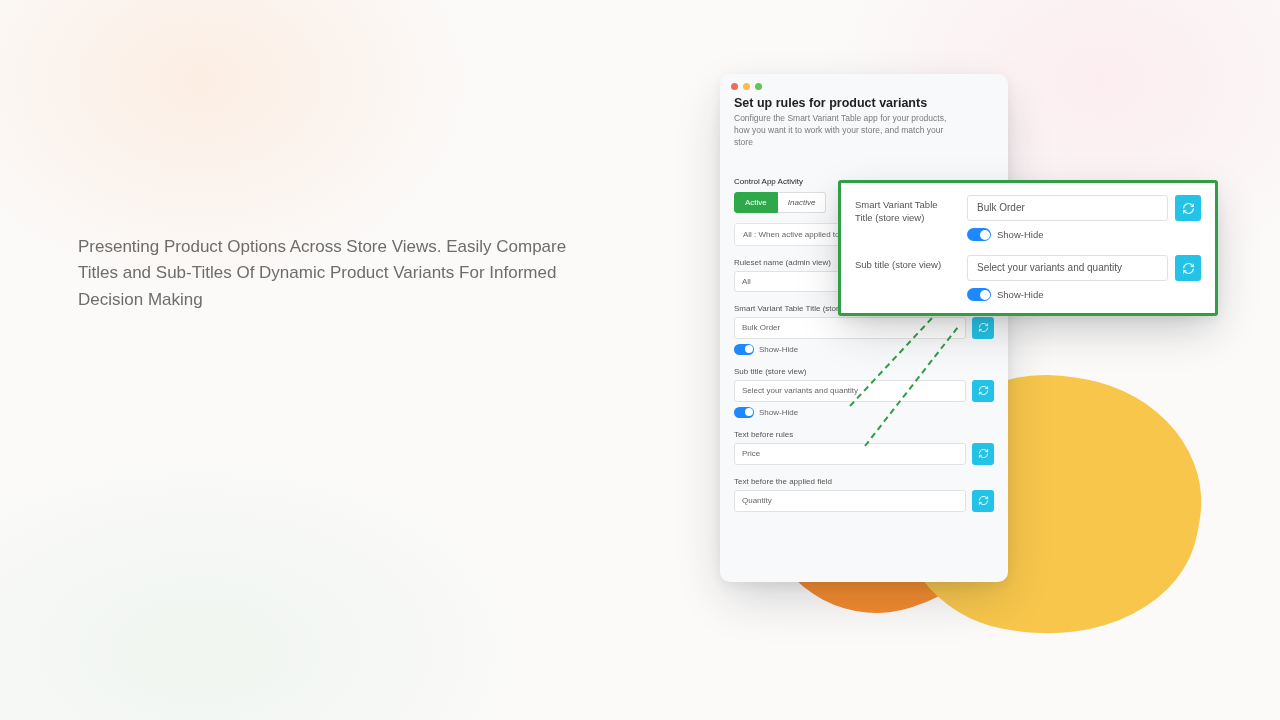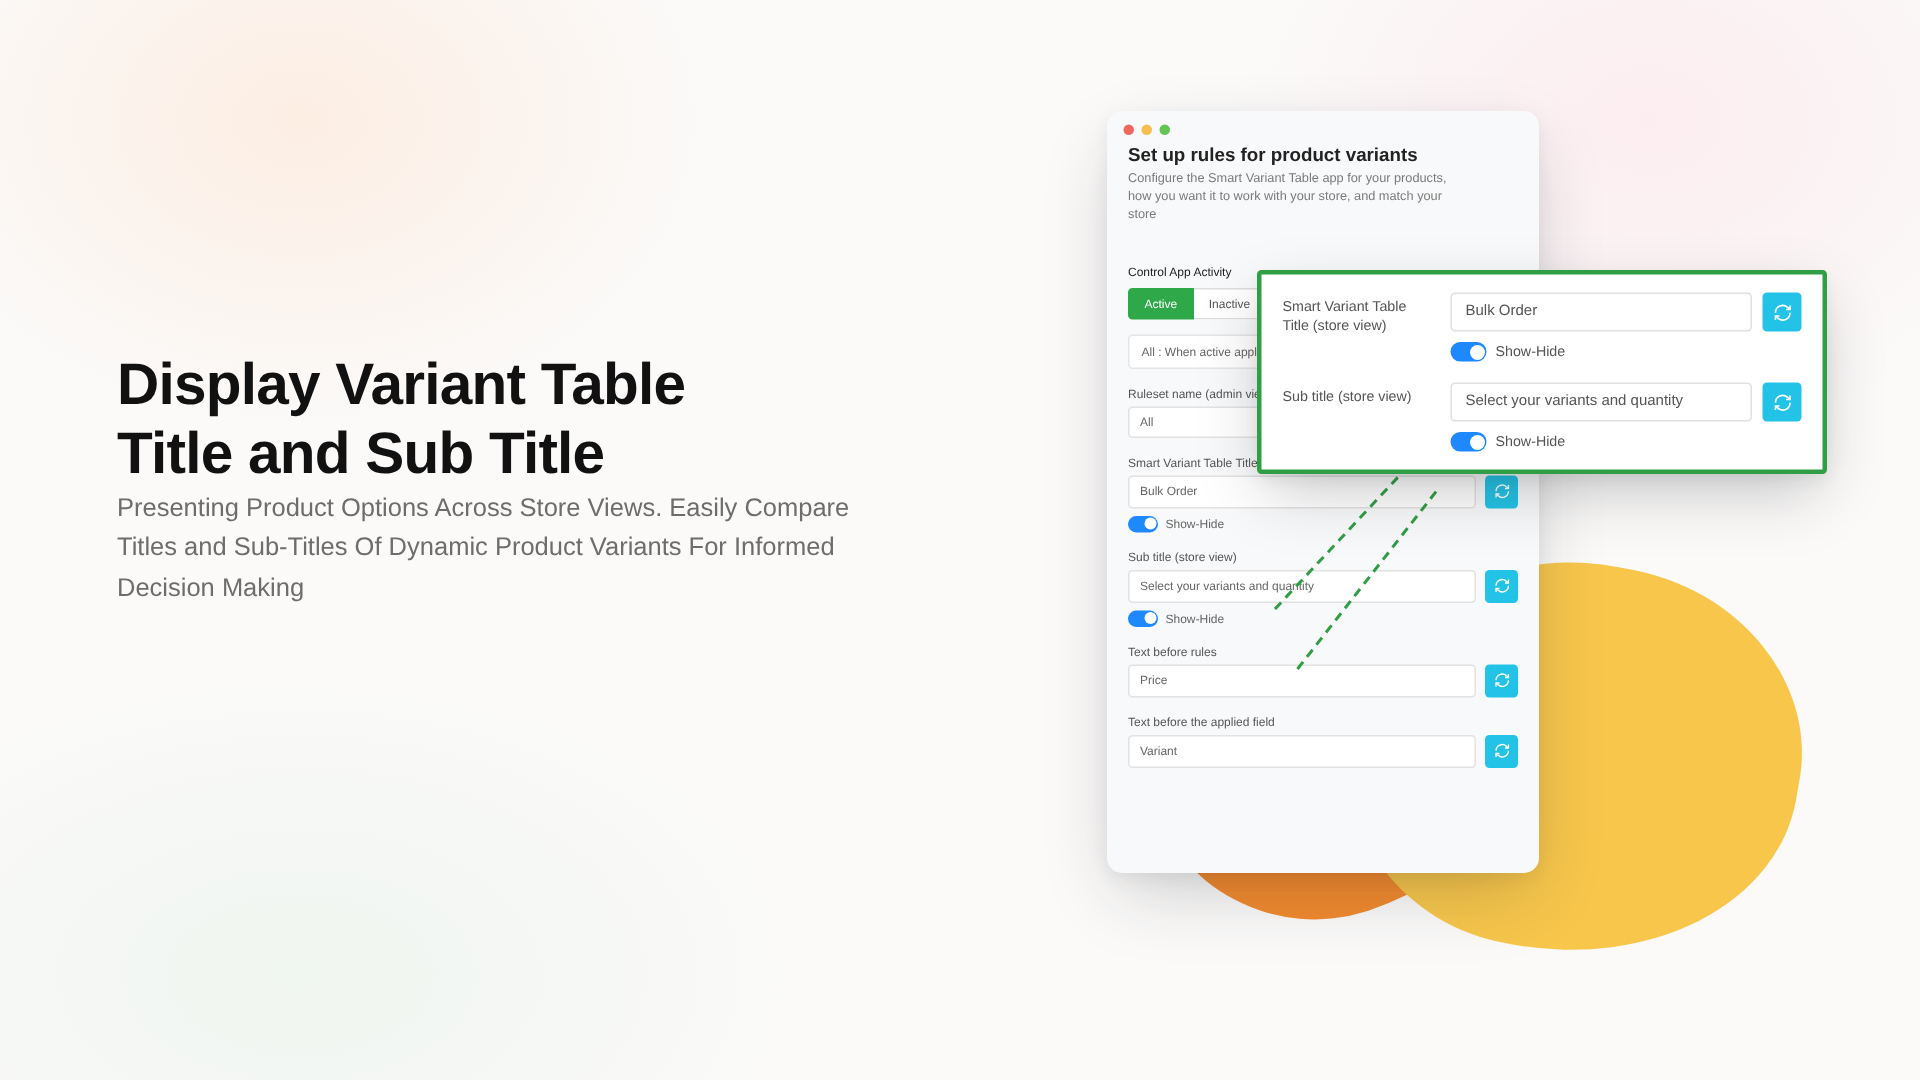--- a/index.html
+++ b/index.html
@@ -52,21 +52,21 @@
     width: 300px; height: 260px;
     background: #f7c64b;
     left: 900px; top: 375px;
     transform: rotate(10deg);
     border-radius: 58% 52% 64% 48% / 62% 52% 56% 52%;
   }
 
   
   .window {
     position: absolute;
-    left: 738px;
+    left: 720px;
     top: 74px;
     width: 288px;
     height: 508px;
     background: #f8f9fa;
     border-radius: 10px;
     box-shadow: 0 18px 50px -8px rgba(30,30,40,.22), 0 4px 12px rgba(0,0,0,.06);
     overflow: hidden;
   }
   .dots { display:flex; gap:5px; padding:9px 11px 0; }
   .dot { width:7px; height:7px; border-radius:50%; }
@@ -74,21 +74,21 @@
   .win-body { padding: 6px 14px 14px; }
   .win-title { font-size: 12.5px; font-weight:600; color:#222; }
   .win-desc  { font-size: 8.5px; color:#7a7a7a; line-height:1.4; margin-top:3px; max-width: 230px;}
   .sec-label { font-size: 8px; font-weight:400; color:#222; margin-top:28px; }
 
   .toggle-row { display:flex; gap:0; margin-top:6px; }
   .toggle-btn {
     font-size:8px; padding:5px 10px; border:1px solid #ddd; background:#fff; color:#555;
   }
   .toggle-btn.active { background:#2fa84a; color:#fff; border-color:#2fa84a; }
-  .toggle-btn:first-child{border-radius:3px 0 0 3px;} .toggle-btn:last-child{border-radius:0 3px 3px 0; border-left:none;}
+  .toggle-btn:first-child{border-radius:3px 0 0 3px;} .toggle-btn:last-child{border-radius:0 3px 3px 0; border-left:none;font-style:italic;}
 
   .note-box {
     margin-top:10px; border:1px solid #e5e5e5; border-radius:3px;
     background:#fff; padding:6px 8px; font-size:8px; color:#666;
     white-space:nowrap; overflow:hidden;
   }
 
   .field-label { font-size:8px; color:#555; margin-top:12px; }
   .input-row { display:flex; gap:6px; margin-top:4px; }
   .input-box {
@@ -157,24 +157,20 @@
 
   .refresh-icon { stroke:#fff; stroke-width:2; fill:none; }
 </style>
 </head>
 <body>
 
 <div class="blob blob-orange"></div>
 <div class="blob blob-yellow"></div>
 
 <div class="hero">
-  <h1>
-    <span>Display Variant Table</span><br>
-    <span>Title and Sub Title</span>
-  </h1>
   <p>Presenting Product Options Across Store Views. Easily Compare Titles and Sub-Titles Of Dynamic Product Variants For Informed Decision Making</p>
 </div>
 
 <div class="window">
   <div class="dots">
     <span class="dot dot-r"></span>
     <span class="dot dot-y"></span>
     <span class="dot dot-g"></span>
   </div>
   <div class="win-body">
@@ -230,21 +226,21 @@
       <div class="sq-btn">
         <svg class="refresh-icon" viewBox="0 0 24 24">
             <path d="M3 12a9 9 0 0 1 15-6.7L21 8M21 12a9 9 0 0 1-15 6.7L3 16"></path>
             <path d="M21 3v5h-5M3 21v-5h5"></path>
           </svg>
       </div>
     </div>
 
     <div class="field-label">Text before the applied field</div>
     <div class="input-row">
-      <div class="input-box">Variant</div>
+      <div class="input-box">Quantity</div>
       <div class="sq-btn">
         <svg class="refresh-icon" viewBox="0 0 24 24">
             <path d="M3 12a9 9 0 0 1 15-6.7L21 8M21 12a9 9 0 0 1-15 6.7L3 16"></path>
             <path d="M21 3v5h-5M3 21v-5h5"></path>
           </svg>
       </div>
     </div>
   </div>
 </div>
 

